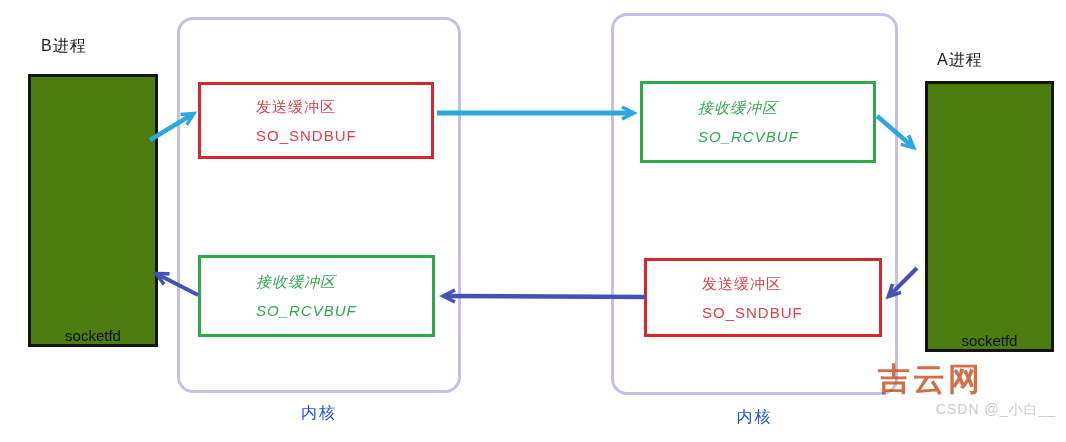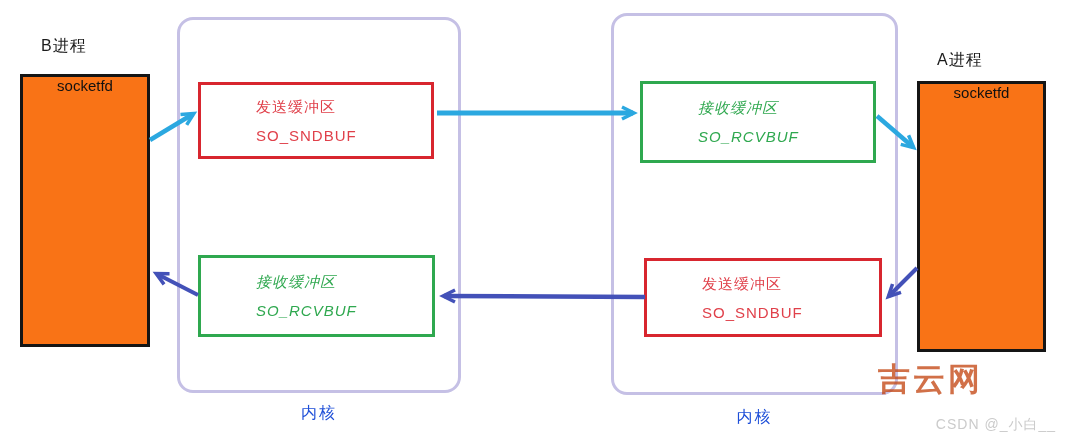--- a/index.html
+++ b/index.html
@@ -7,22 +7,22 @@
     position:relative;width:1066px;height:442px;background:#ffffff;
     font-family:"Liberation Sans","DejaVu Sans",sans-serif;overflow:hidden;
   }
   
   .proc-label{position:absolute;font-size:16px;color:#1c1c1c;letter-spacing:1px;}
   .proc-label.b{left:41px;top:36px;}
   .proc-label.a{left:937px;top:50px;}
   
   .proc-box{
     position:absolute;border:3px solid var(--process-border,#151515);
-    display:flex;align-items:flex-start;justify-content:center;
-    font-size:15px;color:#111;background:#f97316;
+    display:flex;align-items:flex-end;justify-content:center;
+    font-size:15px;color:#111;background:#4d7c0f;margin-left:8px;
   }
   .proc-box.b{left:20px;top:74px;width:124px;height:267px;}
   .proc-box.a{left:917px;top:81px;width:123px;height:265px;}
   
   .kernel{
     position:absolute;border:3px solid var(--kernel-border,#c5c0e5);
     border-radius:16px;background:transparent;
   }
   .kernel.left{left:177px;top:17px;width:278px;height:370px;}
   .kernel.right{left:611px;top:13px;width:281px;height:376px;}
@@ -45,21 +45,21 @@
   .arrows{position:absolute;left:0;top:0;width:1066px;height:442px;z-index:6;pointer-events:none;}
   .ln-cyan{stroke:var(--arrow-forward,#2ba8e0);fill:none;}
   .ln-indigo{stroke:var(--arrow-backward,#4351b8);fill:none;}
   .mk-cyan{stroke:var(--arrow-forward,#2ba8e0);fill:none;stroke-width:3.5;}
   .mk-indigo{stroke:var(--arrow-backward,#4351b8);fill:none;stroke-width:3.5;}
   
   .watermark{
     position:absolute;left:878px;top:358px;z-index:5;
     font-size:32px;font-weight:bold;color:#c2410c;opacity:.75;letter-spacing:3px;
   }
-  .credit{position:absolute;right:10px;top:416px;font-size:14px;color:#cbcbcb;letter-spacing:1px;}
+  .credit{position:absolute;right:10px;top:401px;font-size:14px;color:#cbcbcb;letter-spacing:1px;}
 </style>
 </head>
 <body>
 
 <div class="canvas">
 
   <div class="proc-label b">B进程</div>
   <div class="proc-box b">
     <span>socketfd</span>
   </div>

